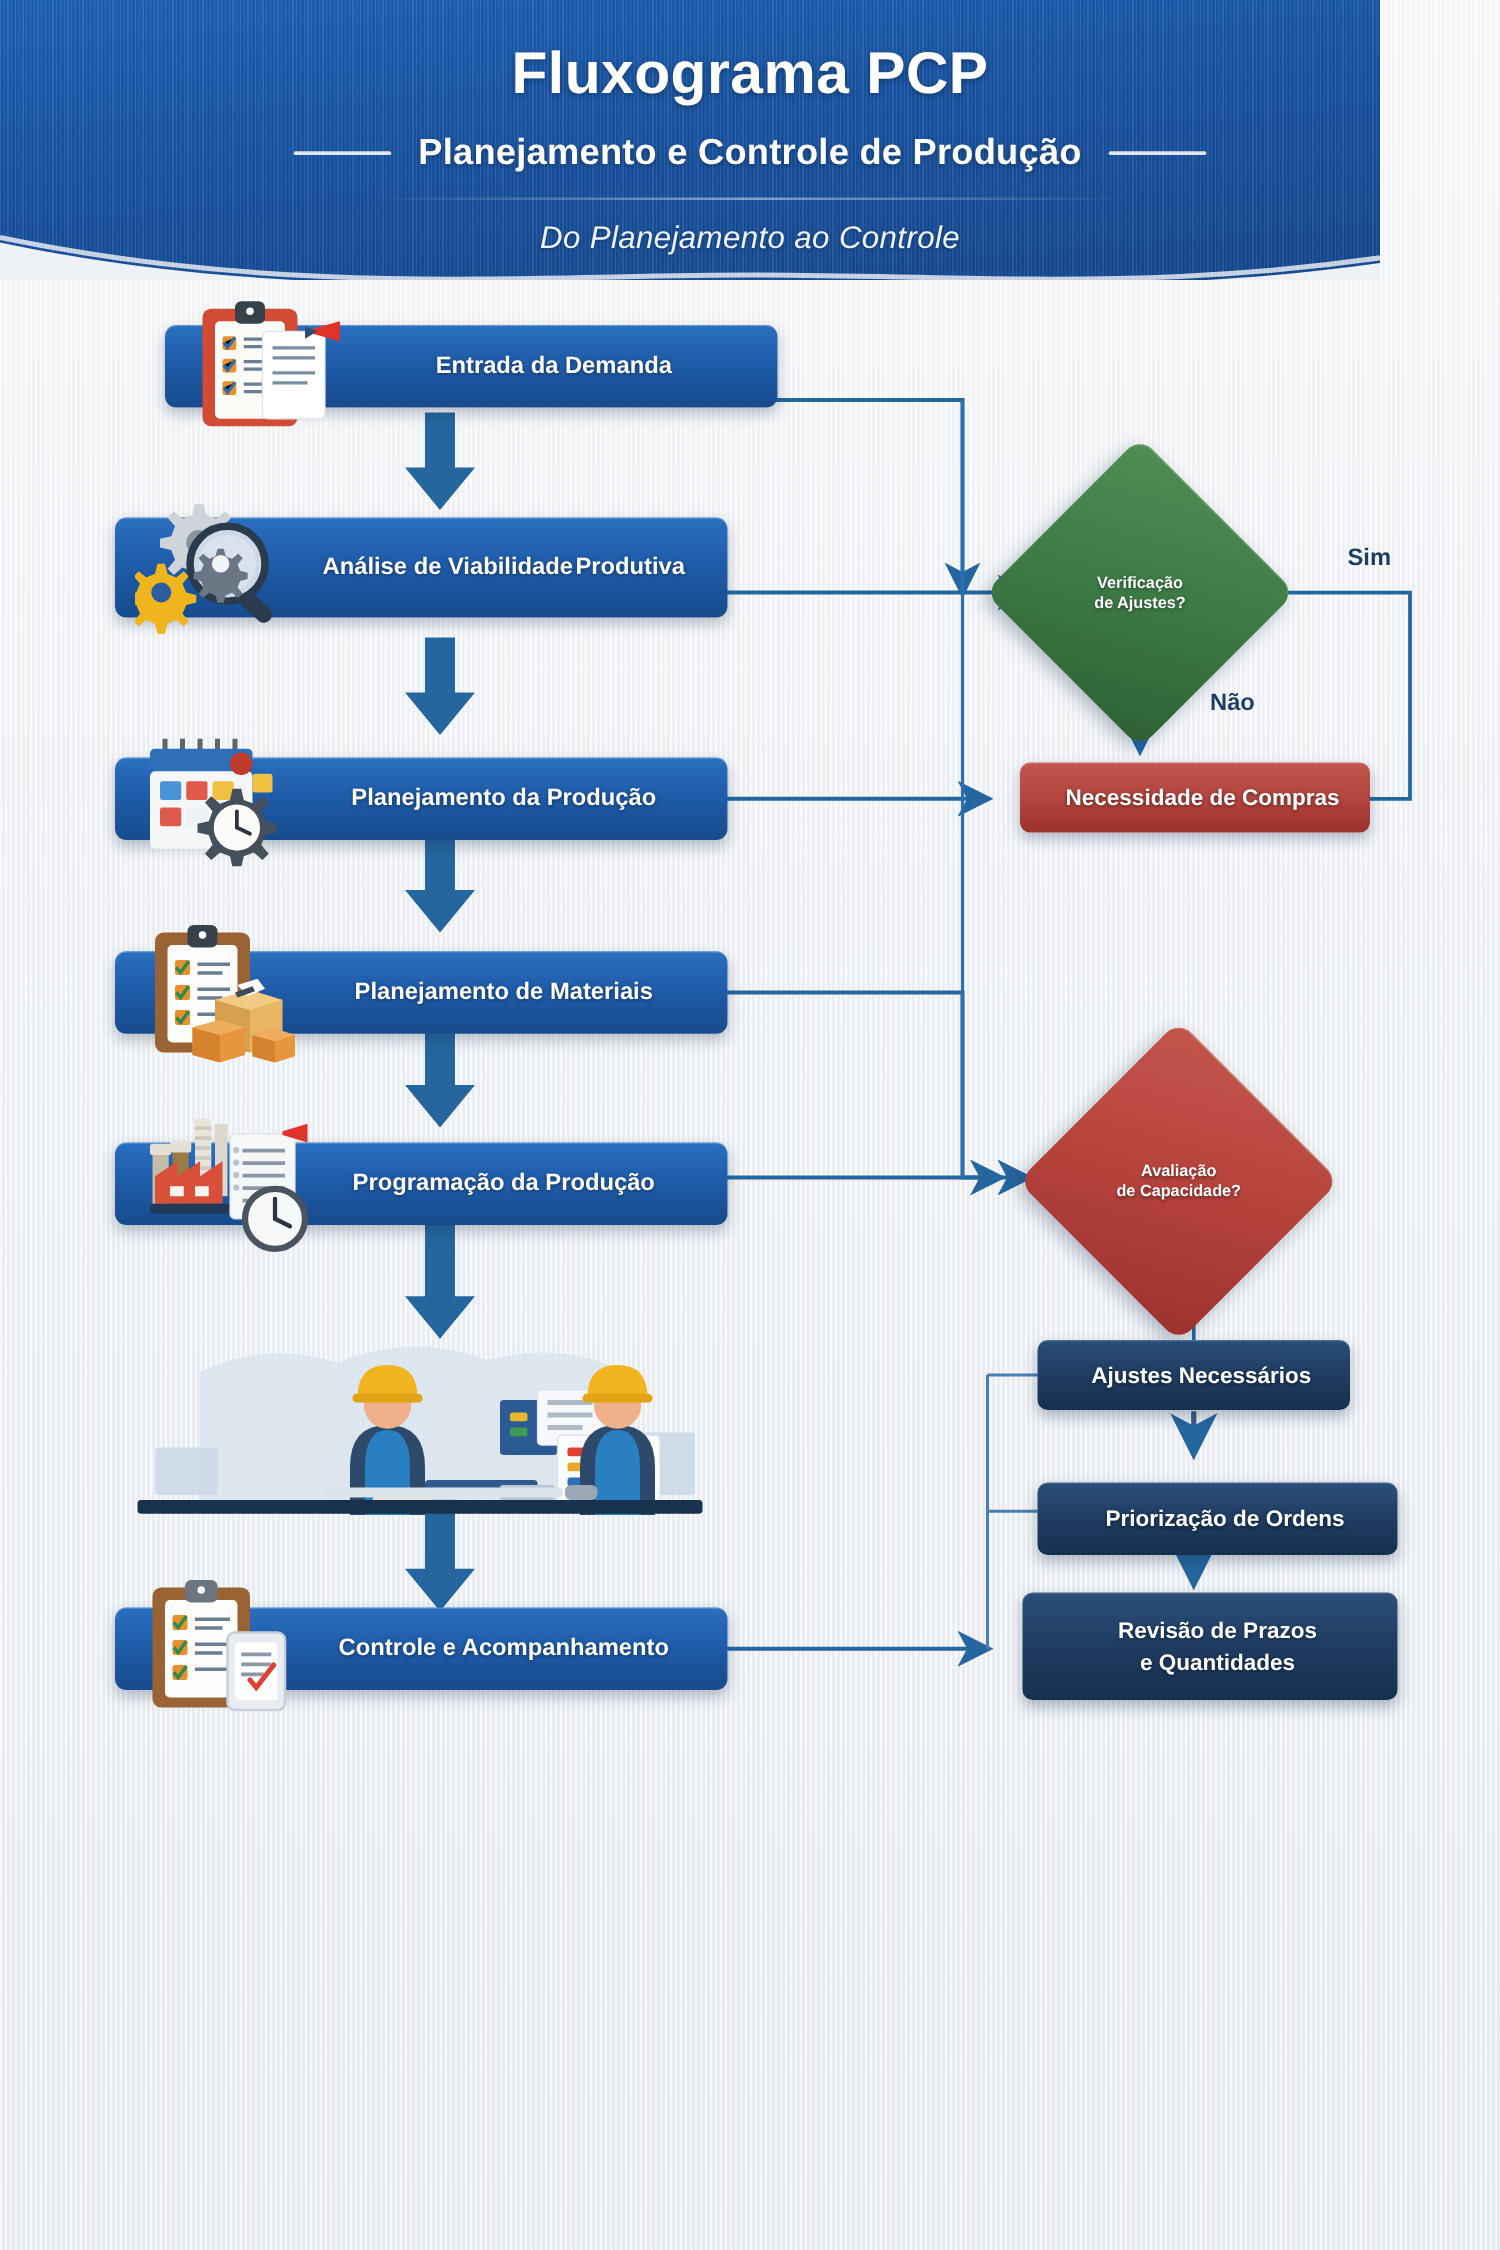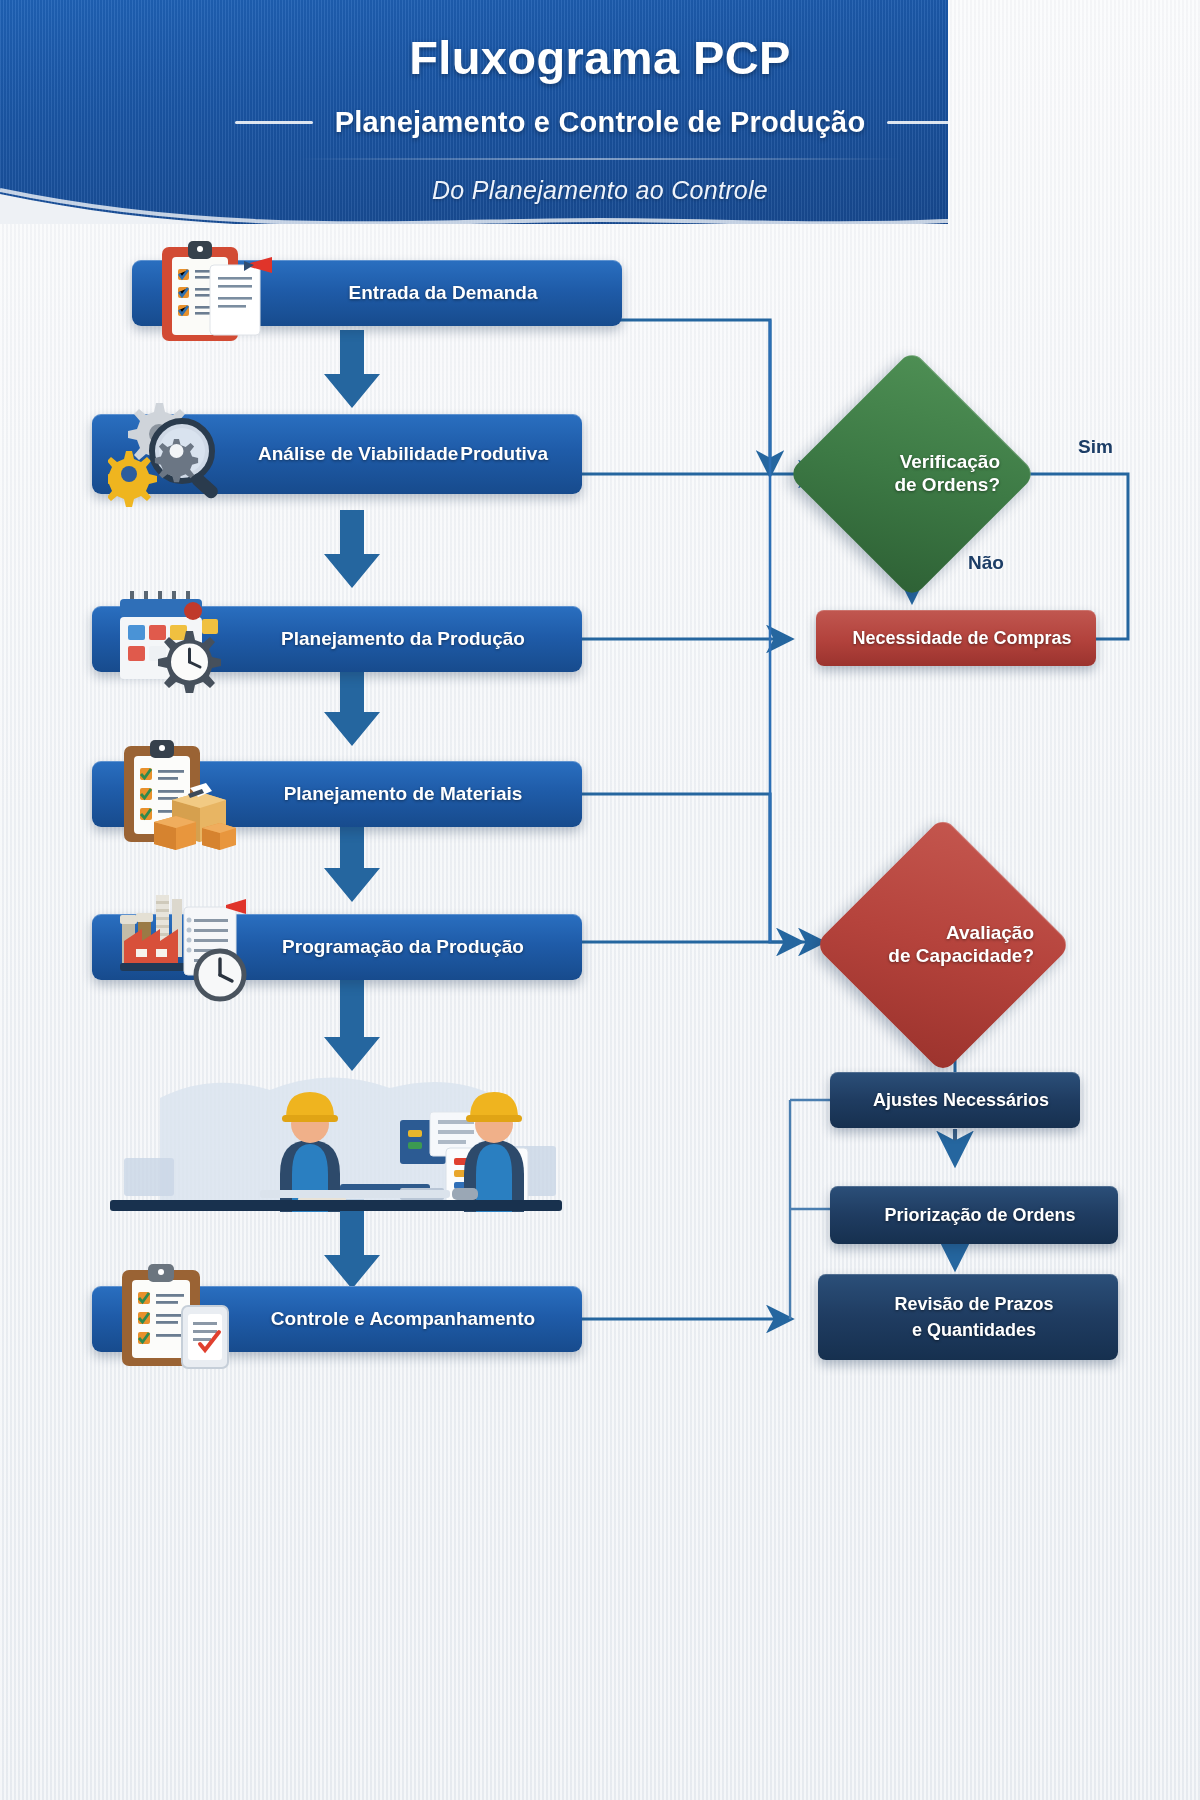--- a/index.html
+++ b/index.html
@@ -15,21 +15,21 @@
       linear-gradient(180deg,#f7f8fa 0%,#eef1f5 45%,#e9edf2 100%);
   }
   
   #page::before{
     content:""; position:absolute; inset:0;
     background:repeating-linear-gradient(90deg, rgba(255,255,255,.55) 0 2px, rgba(0,0,0,.012) 2px 4px);
     pointer-events:none;
   }
   
   .header{
-    position:absolute; left:0; top:0; width:948px; height:224px;
+    position:absolute; left:0; top:0; width:1104px; height:224px;
     background:linear-gradient(175deg,#1f63b8 0%,#1a56a6 40%,#17498f 100%);
     overflow:hidden;
   }
   .header .tex{
     position:absolute; inset:0;
     background:repeating-linear-gradient(90deg, rgba(255,255,255,.07) 0 1px, rgba(0,0,0,.05) 1px 3px);
   }
   .header-curve{
     position:absolute; left:0; top:150px; width:1200px; height:90px;
   }
@@ -74,21 +74,21 @@
   .bar .tail{
     position:absolute; left:-18px; top:12%; width:40px; height:76%;
     background:linear-gradient(180deg,#2f76c6,#1d589f); border-radius:8px 0 0 8px; z-index:-1;
   }
   .ico{ position:absolute; left:16px; top:50%; transform:translateY(-50%); }
 
   
   .dia{
     position:absolute;
     display:flex; align-items:center; justify-content:center;
-    text-align:right; color:#fff; font-weight:bold; font-size:19px; line-height:1.2;
+    text-align:center; color:#fff; font-weight:bold; font-size:13px; line-height:1.2;
     text-shadow:0 1px 3px rgba(0,0,0,.45);
   }
   .dia .shape{
     position:absolute; inset:0; border-radius:14px; transform:rotate(45deg);
     box-shadow:0 6px 14px rgba(20,45,80,.3), inset 0 1px 0 rgba(255,255,255,.22);
   }
   .dia.green .shape{ background:linear-gradient(150deg,#4e8f54 0%,#3d7a45 50%,#2e6135 100%); }
   .dia.red   .shape{ background:linear-gradient(150deg,#c4564e 0%,#b5433c 50%,#9c332d 100%); }
   .dia span{ position:relative; z-index:2; width:160%; }
 
@@ -465,21 +465,21 @@
             <rect x="85" y="74" width="18" height="3"></rect>
           </g>
         <path d="M92 80 l5 6 l14 -18" stroke="#e0402f" stroke-width="4" fill="none" stroke-linecap="round"></path>
       </svg>
       <span>Controle e Acompanhamento</span>
     </div>
 
     <div class="dia green" style="left:824px; top:162px; width:176px; height:176px;">
       <div class="shape"></div>
       <span>
-        <span>Verificação</span><br><span>de Ordens?</span>
+        <span>Verificação</span><br><span>de Ajustes?</span>
       </span>
     </div>
 
     <div class="dia red" style="left:852px; top:630px; width:182px; height:182px;">
       <div class="shape"></div>
       <span>
         <span>Avaliação</span><br><span>de Capacidade?</span>
       </span>
     </div>
 

